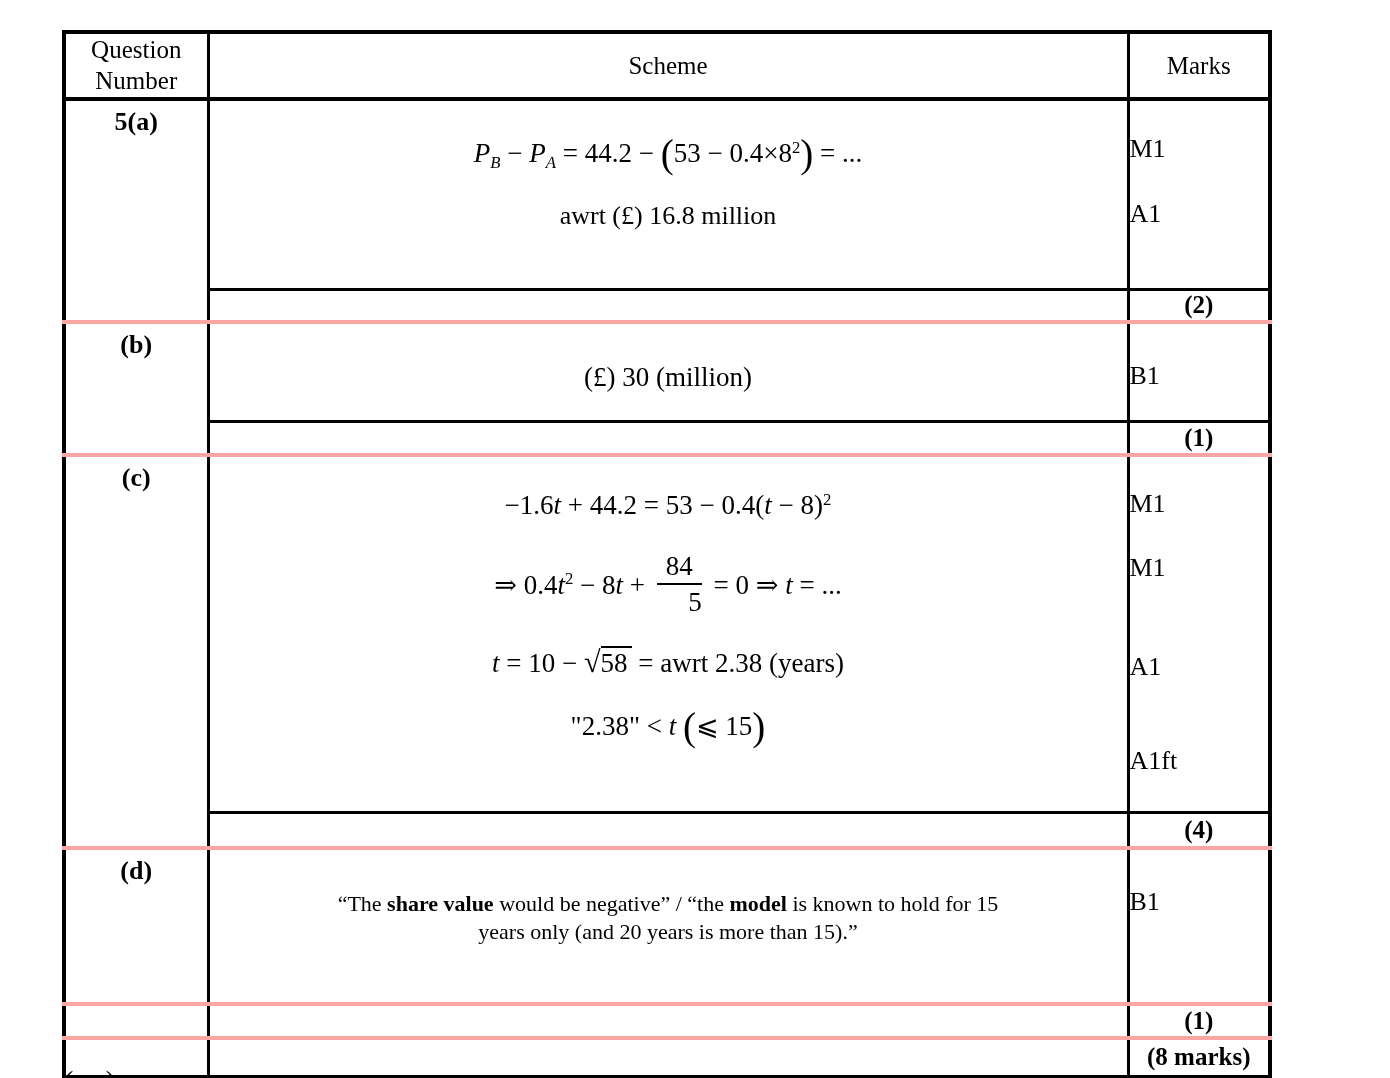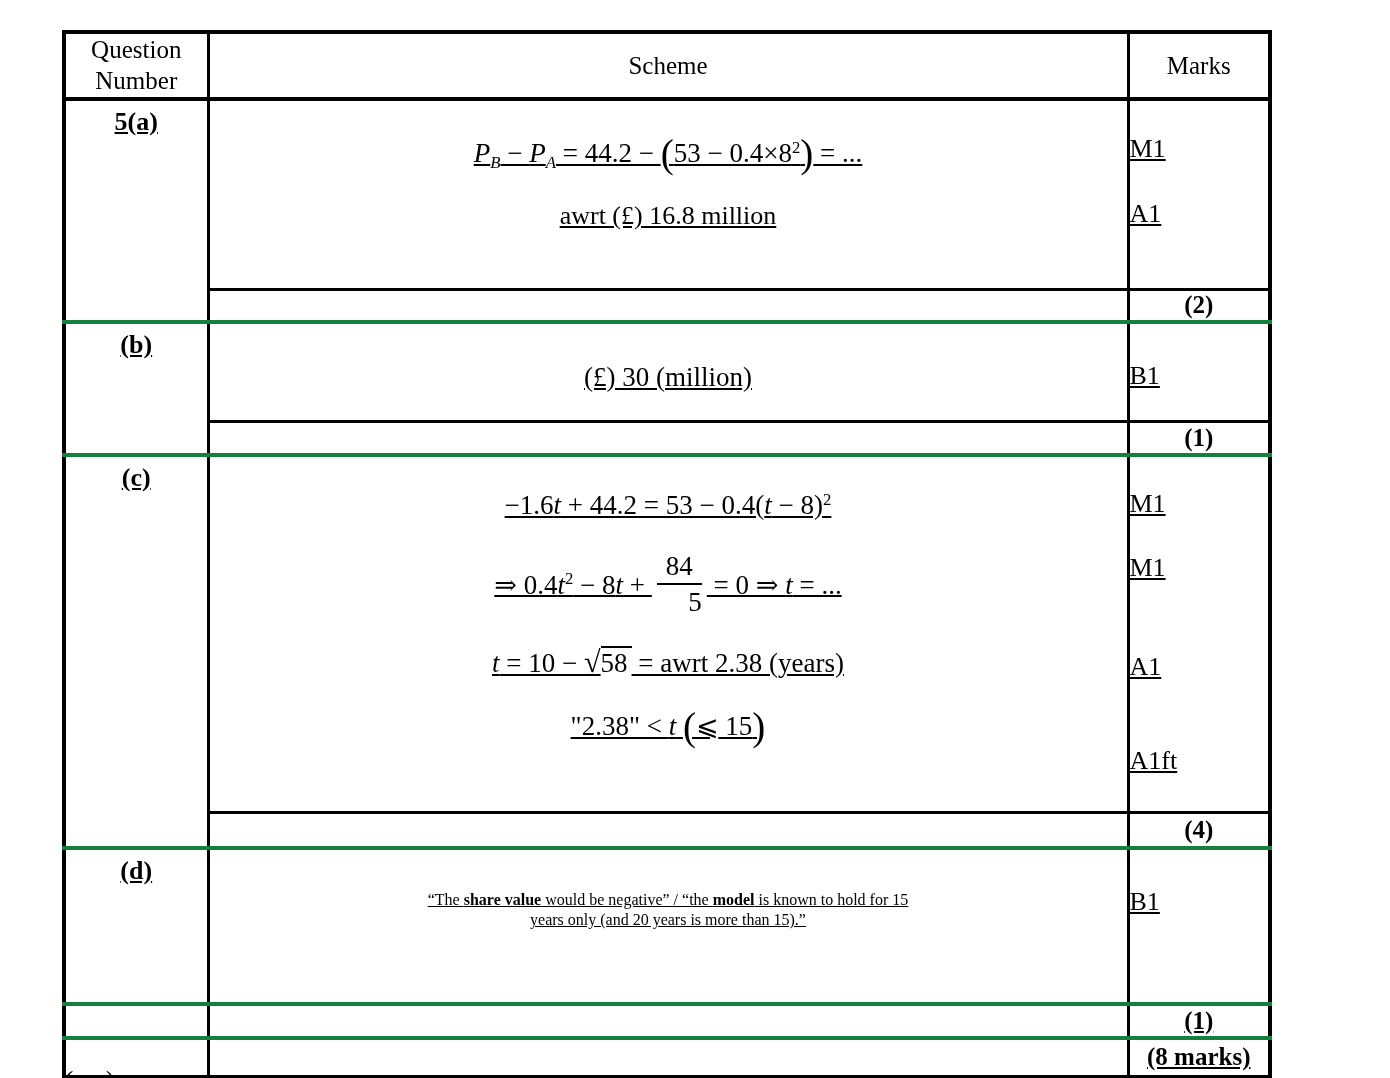--- a/index.html
+++ b/index.html
@@ -7,21 +7,21 @@
     width:1390px;height:1078px;position:relative;background:#ffffff;
     font-family:"Liberation Serif","DejaVu Serif",serif;color:#000;
     overflow:hidden;
   }
   table.ms{
     position:absolute;left:62px;top:30px;width:1206px;
     border-collapse:collapse;table-layout:fixed;
     border:4px solid #000;
   }
   td{border:3px solid #000;padding:0;vertical-align:top;overflow:hidden;}
-  tr.section-start td{border-top:4px solid #15803d;text-decoration:underline;}
+  tr.section-start td{border-top:4px solid #fca5a5;}
   tr.header-row td{border-bottom:4px solid #000;vertical-align:middle;text-align:center;font-size:25px;line-height:1.25;}
   .qn-header{white-space:pre-line;}
   td.qn{font-weight:bold;text-align:center;font-size:26px;padding-top:6px;}
   td.scheme-cell{text-align:center;}
   td.marks-cell{font-size:26px;}
   td.total-cell{vertical-align:middle;text-align:center;font-weight:bold;font-size:25px;}
   .math{font-size:27px;line-height:1.2;}
   .plain{font-size:26px;}
   .mark{line-height:1.1;}
   
@@ -29,21 +29,21 @@
   .sup{font-size:0.62em;vertical-align:0.55em;}
   .sub{font-size:0.62em;font-style:italic;vertical-align:-0.35em;}
   .bigp{font-size:1.45em;font-weight:400;vertical-align:-0.14em;line-height:0;}
   .leq{font-family:"DejaVu Sans",sans-serif;}
   .frac{display:inline-flex;flex-direction:column;vertical-align:middle;text-align:right;line-height:1.05;margin:0 5px;transform:translateY(-3px);}
   .frac .num{border-bottom:2px solid #000;padding:0 9px 3px;}
   .frac .den{padding-top:3px;}
   .sqrt-sign{font-size:1.12em;}
   .sqrt-body{display:inline-block;border-top:2px solid #000;line-height:1.05;padding:1px 4px 0 0;}
   
-  .d-text{font-size:16px;line-height:1.3;padding-top:40px;}
+  .d-text{font-size:22px;line-height:1.3;padding-top:40px;}
   
   .mt-a-f1{margin-top:36px;}
   .mt-a-l2{margin-top:29px;}
   .mt-b-l1{margin-top:38px;font-size:27px;}
   .mt-c-f1{margin-top:32px;}
   .mt-c-f2{margin-top:34px;}
   .mt-c-f3{margin-top:24px;}
   .mt-c-f4{margin-top:30px;}
   .mk-a-1{margin-top:34px;}
   .mk-a-2{margin-top:37px;}

